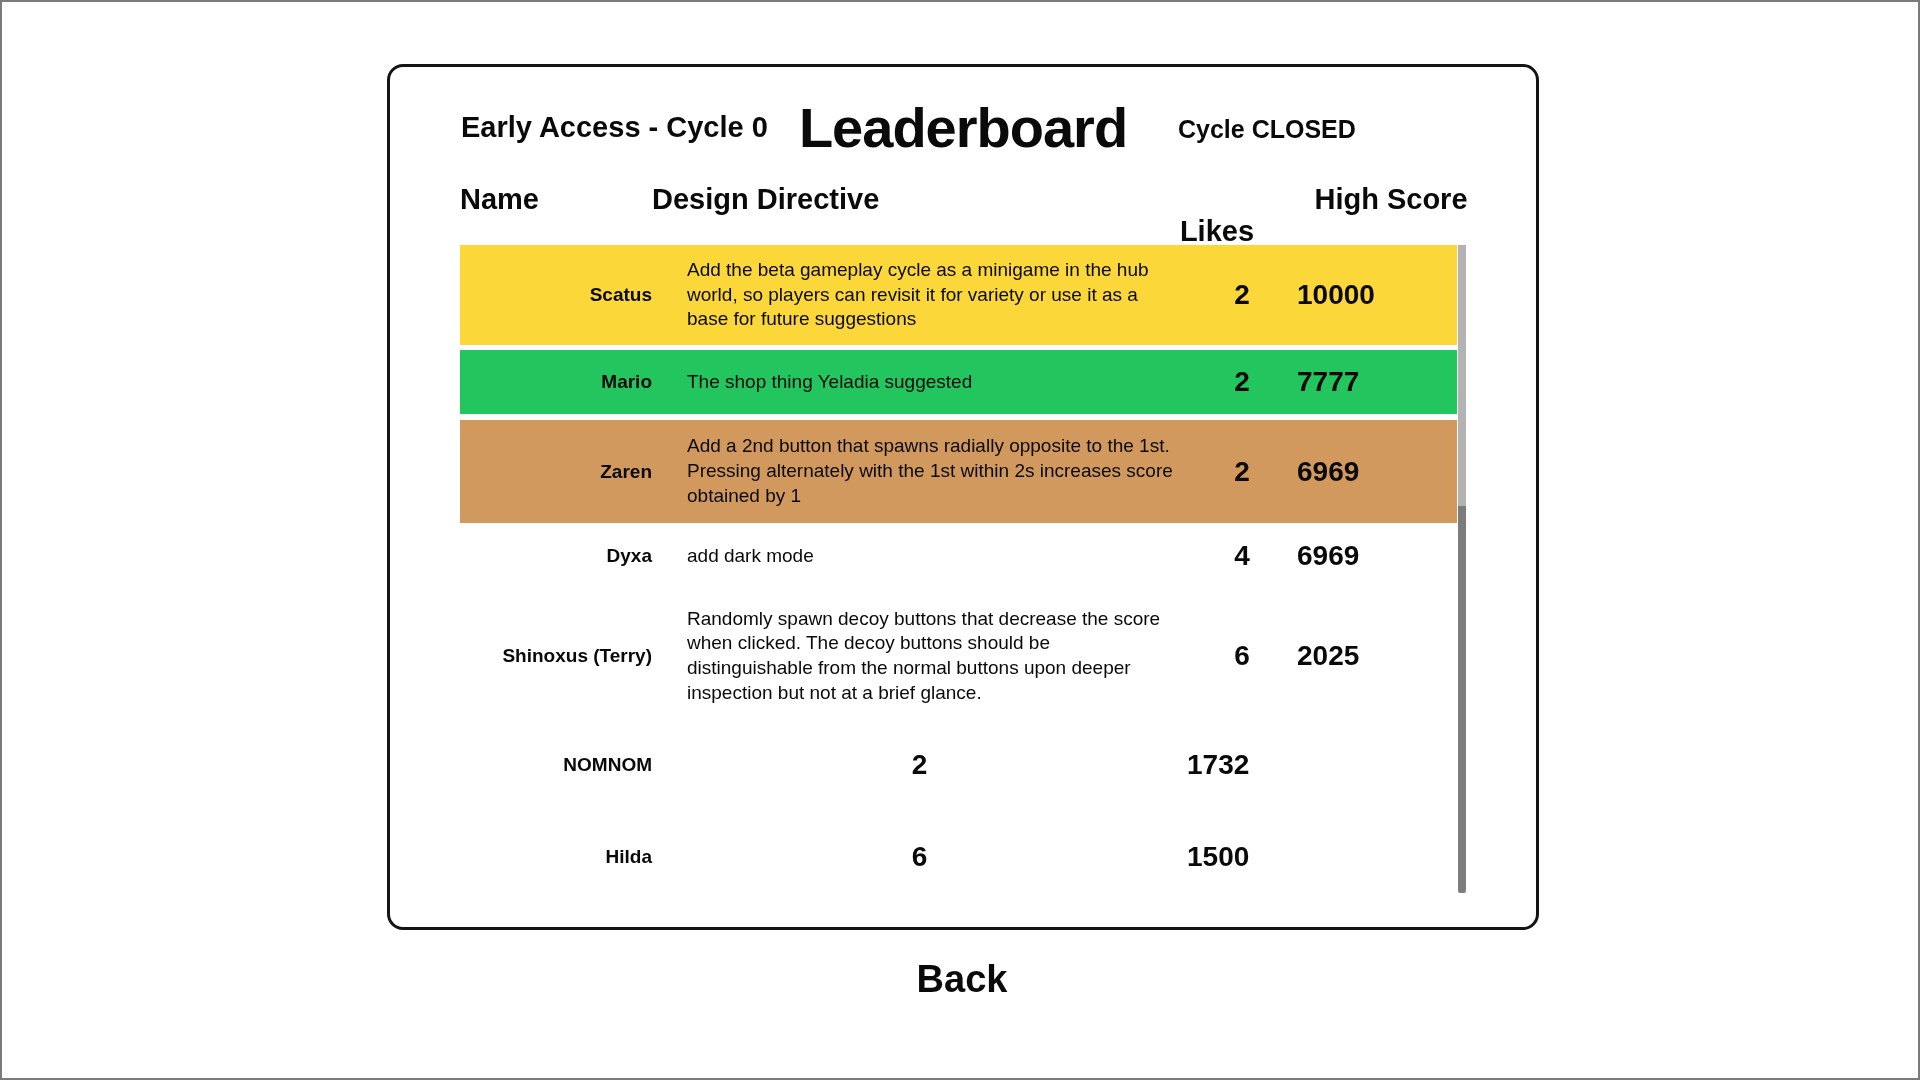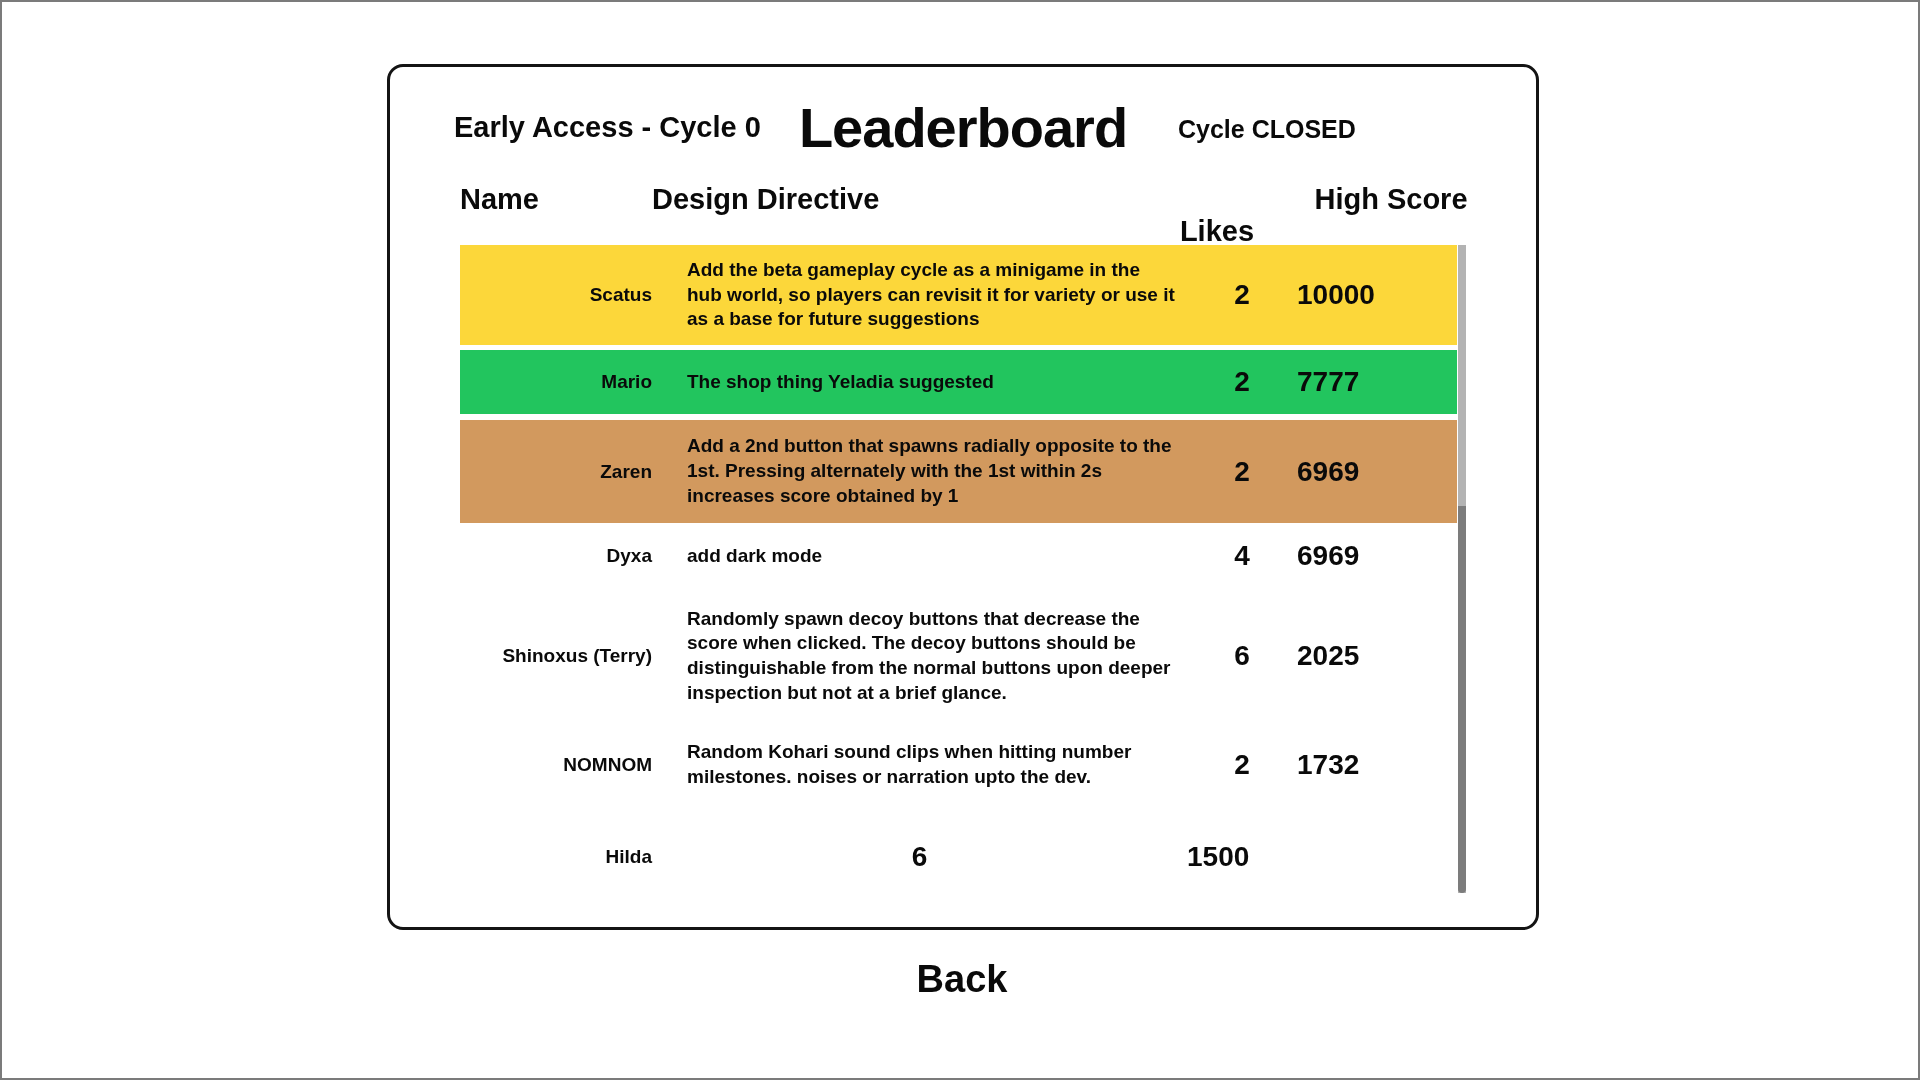--- a/index.html
+++ b/index.html
@@ -23,21 +23,21 @@
     left: 385px;
     top: 62px;
     width: 1152px;
     height: 866px;
     background: #ffffff;
     border: 3px solid #141414;
     border-radius: 16px;
   }
   .subtitle {
     position: absolute;
-    left: 64px;
+    left: 71px;
     top: 44px;
     font-size: 29px;
     font-weight: bold;
     white-space: nowrap;
     text-align: right;
   }
   .title {
     position: absolute;
     left: 0;
     right: 0;
@@ -78,21 +78,21 @@
   }
   .row .cell-name {
     font-size: 19px;
     font-weight: bold;
     padding-left: 20px;
     line-height: 1.15;
     text-align: right;
   }
   .row .cell-directive {
     font-size: 19px;
-    font-weight: bold;
+    font-weight: normal;
     line-height: 1.3;
     padding-left: 35px;
     padding-right: 8px;
   }
   .row .cell-likes {
     font-size: 28px;
     font-weight: bold;
     text-align: center;
   }
   .row .cell-score {
@@ -190,21 +190,20 @@
 
       <div class="row">
         <div class="cell-name">Shinoxus (Terry)</div>
         <div class="cell-directive">Randomly spawn decoy buttons that decrease the score when clicked. The decoy buttons should be distinguishable from the normal buttons upon deeper inspection but not at a brief glance.</div>
         <div class="cell-likes">6</div>
         <div class="cell-score">2025</div>
       </div>
 
       <div class="row">
         <div class="cell-name">NOMNOM</div>
-        <div class="cell-directive">Random Kohari sound clips when hitting number milestones. noises or narration upto the dev.</div>
         <div class="cell-likes">2</div>
         <div class="cell-score">1732</div>
       </div>
 
       <div class="row">
         <div class="cell-name">Hilda</div>
         <div class="cell-likes">6</div>
         <div class="cell-score">1500</div>
       </div>
 

